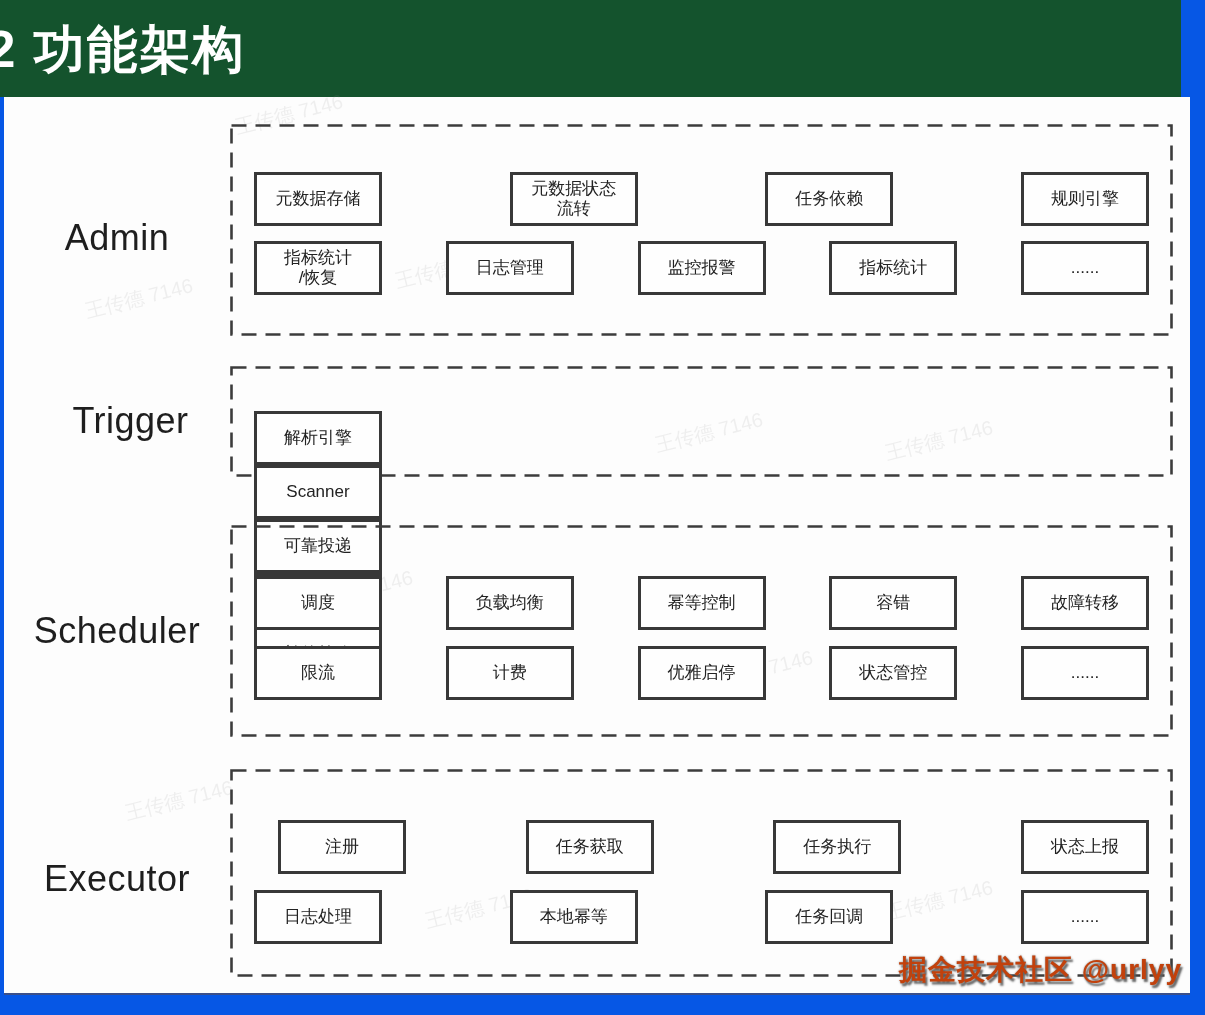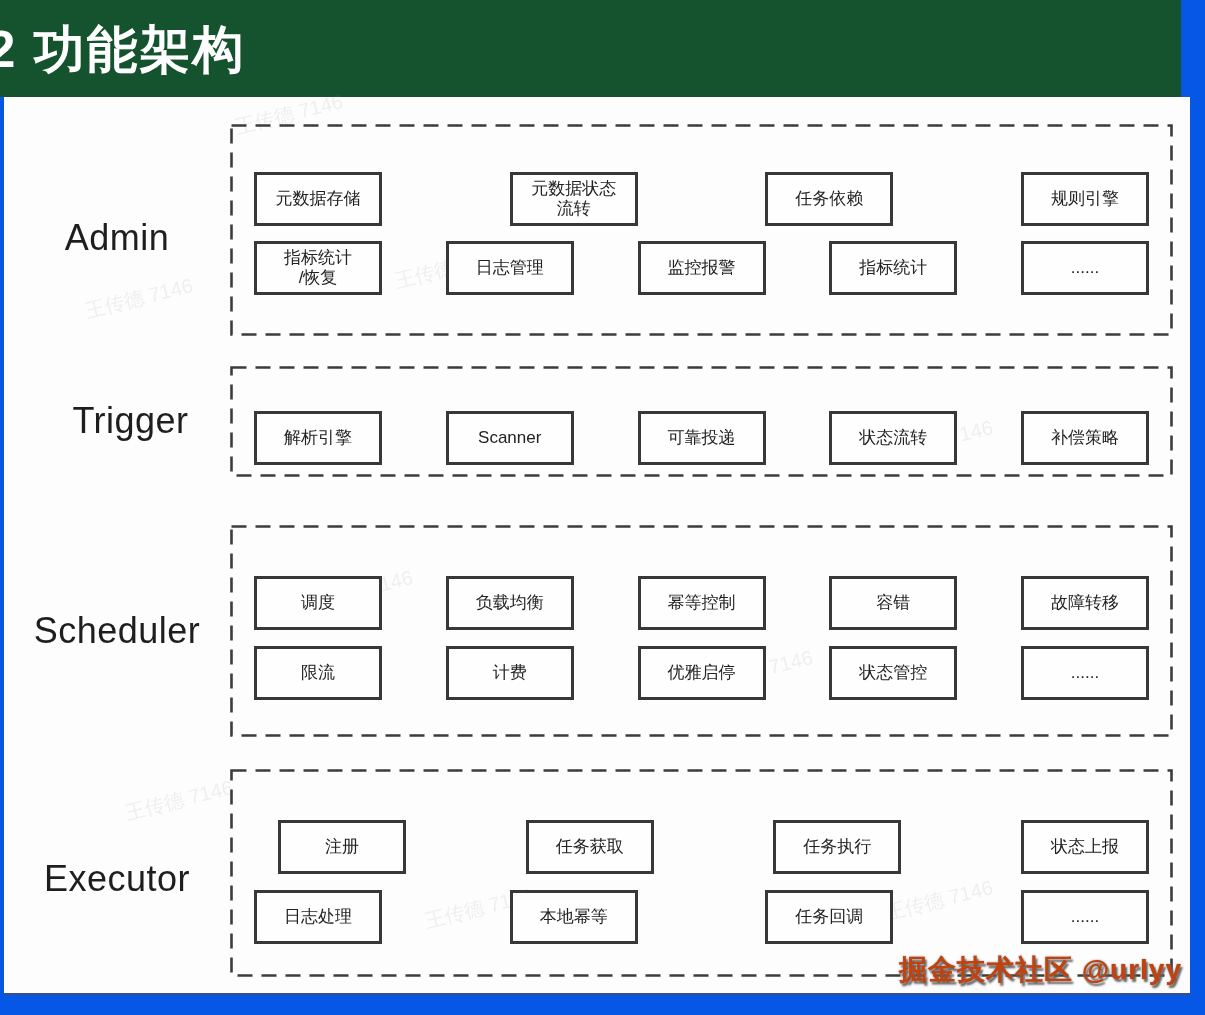--- a/index.html
+++ b/index.html
@@ -139,21 +139,21 @@
         <div class="box">监控报警</div>
         <div class="box">指标统计</div>
         <div class="box">......</div>
       </div>
     </div>
 
     <div class="container c-trigger">
       <svg class="dash" width="943" height="111">
         <rect x="1.5" y="1.5" width="940" height="108" fill="none" stroke="#3c3c3c" stroke-width="2.6" stroke-dasharray="15 9"></rect>
       </svg>
-      <div class="row r1" style="top:30px;">
+      <div class="row r1" style="top:30px;flex-direction:column;">
         <div class="box">解析引擎</div>
         <div class="box">Scanner</div>
         <div class="box">可靠投递</div>
         <div class="box">状态流转</div>
         <div class="box">补偿策略</div>
       </div>
     </div>
 
     <div class="container c-scheduler">
       <svg class="dash" width="943" height="212">

